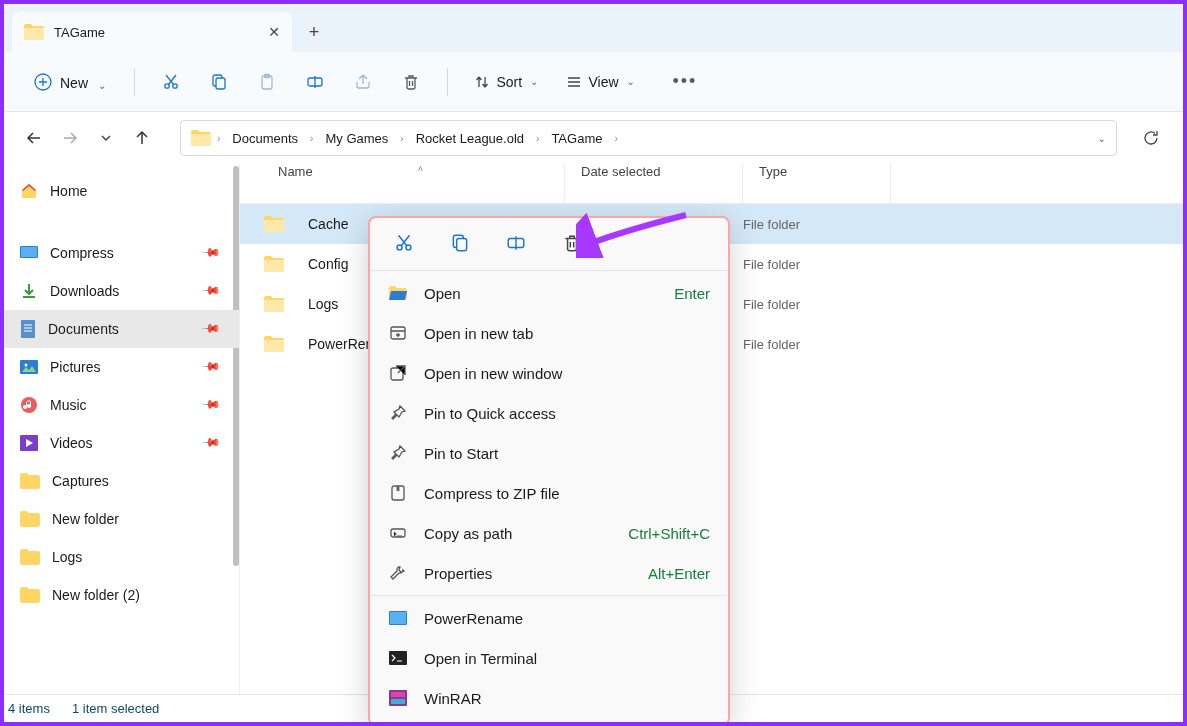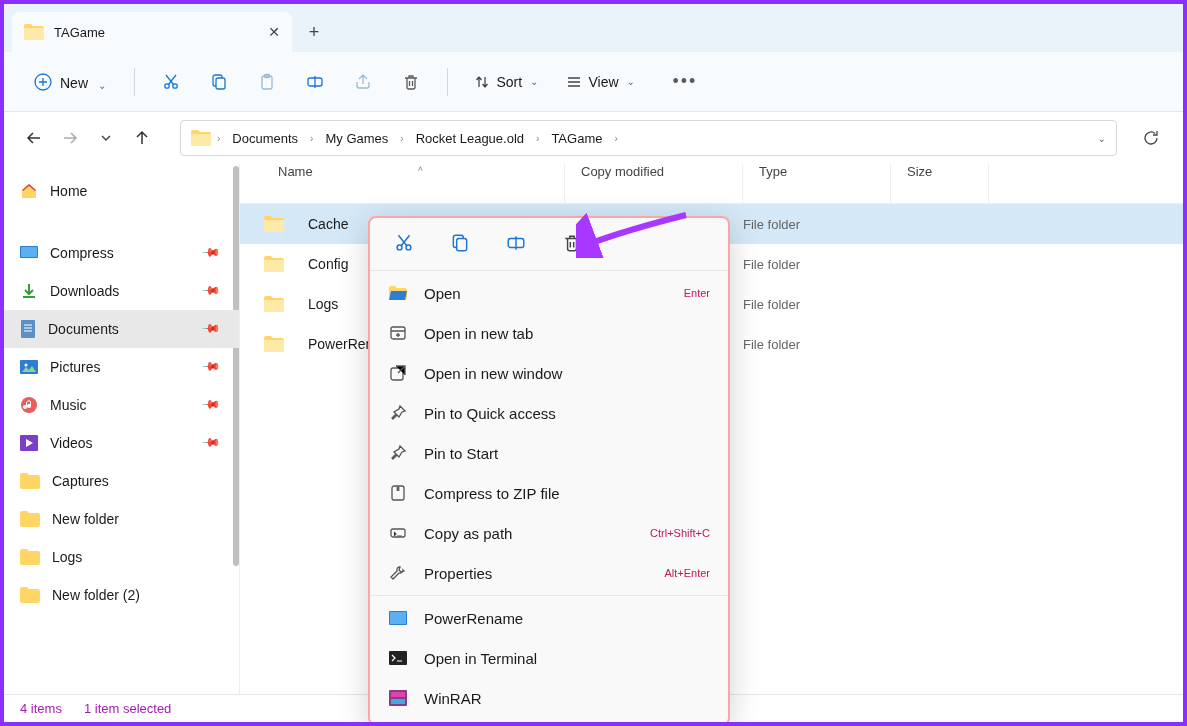--- a/index.html
+++ b/index.html
@@ -42,24 +42,24 @@
 .row.selected { background: #d4e8f7; }
 .row .cell-name { width: 325px; padding-left: 24px; display: flex; align-items: center; gap: 24px; }
 .row .cell-type { width: 148px; color: #666; font-size: 13px; margin-left: 178px; }
 .folder-ic { width: 20px; height: 16px; }
 .ctx-menu { position: absolute; left: 364px; top: 212px; width: 362px; background: #f9f9f9; border: 2px solid #fca5a5; border-radius: 8px; box-shadow: 0 8px 32px rgba(0,0,0,0.18); z-index: 100; padding-bottom: 6px; overflow: hidden; }
 .ctx-iconrow { height: 50px; display: flex; align-items: center; padding: 0 20px; gap: 28px; }
 .ctx-ibtn { width: 28px; height: 28px; display: flex; align-items: center; justify-content: center; cursor: pointer; color: #1976d2; }
 .ctx-ibtn.grayc { color: #444; }
 .ctx-sep { height: 1px; background: #e5e5e5; margin: 2px 0; }
 .ctx-item { height: 40px; display: flex; align-items: center; padding: 0 18px; gap: 16px; font-size: 15px; color: #1a1a1a; cursor: pointer; }
-.ctx-shortcut { margin-left: auto; font-size: 11px; color: #be185d; }
+.ctx-shortcut { margin-left: auto; font-size: 15px; color: #15803d; }
 .ctx-icon { width: 20px; height: 20px; display: flex; align-items: center; justify-content: center; color: #555; flex-shrink: 0; }
 .arrow { position: absolute; left: 572px; top: 206px; z-index: 200; pointer-events: none; }
-.status { position: absolute; bottom: 0; left: 0; right: 0; height: 28px; border-top: 1px solid #e5e5e5; display: flex; align-items: center; padding: 0 16px; gap: 22px; font-size: 13px; color: #a21caf; background: #fff; }
+.status { position: absolute; bottom: 0; left: 0; right: 0; height: 28px; border-top: 1px solid #e5e5e5; display: flex; align-items: center; padding: 0 4px; gap: 22px; font-size: 13px; color: #0c4a6e; background: #fff; }
 svg { display: block; }
 </style>
 </head>
 <body>
 
 <div class="titlebar">
   <div class="tab">
     <svg class="folder-ic" viewBox="0 0 20 16">
         <path fill="#ffd666" d="M0 2a2 2 0 012-2h5l2 2h9a2 2 0 012 2v10a2 2 0 01-2 2H2a2 2 0 01-2-2V2z"></path>
         <path fill="#ffe9a8" d="M0 4h20v10a2 2 0 01-2 2H2a2 2 0 01-2-2V4z"></path>
@@ -261,23 +261,22 @@
       <span>New folder (2)</span>
     </div>
   </div>
 
   <div class="content">
     <div class="hdr">
       <div class="hdr-col col-name">
           <span>Name</span>
           <span class="sort-ind">˄</span>
         </div>
-      <div class="hdr-col col-date">Copy modified</div>
+      <div class="hdr-col col-date">Date selected</div>
       <div class="hdr-col col-type">Type</div>
-      <div class="hdr-col col-size">Size</div>
     </div>
 
     <div class="row selected">
       <div class="cell-name">
           <svg class="folder-ic" viewBox="0 0 20 16">
             <path fill="#ffd666" d="M0 2a2 2 0 012-2h5l2 2h9a2 2 0 012 2v10a2 2 0 01-2 2H2a2 2 0 01-2-2V2z"></path>
             <path fill="#ffe9a8" d="M0 4h20v10a2 2 0 01-2 2H2a2 2 0 01-2-2V4z"></path>
           </svg>
           <span>Cache</span>
         </div>

